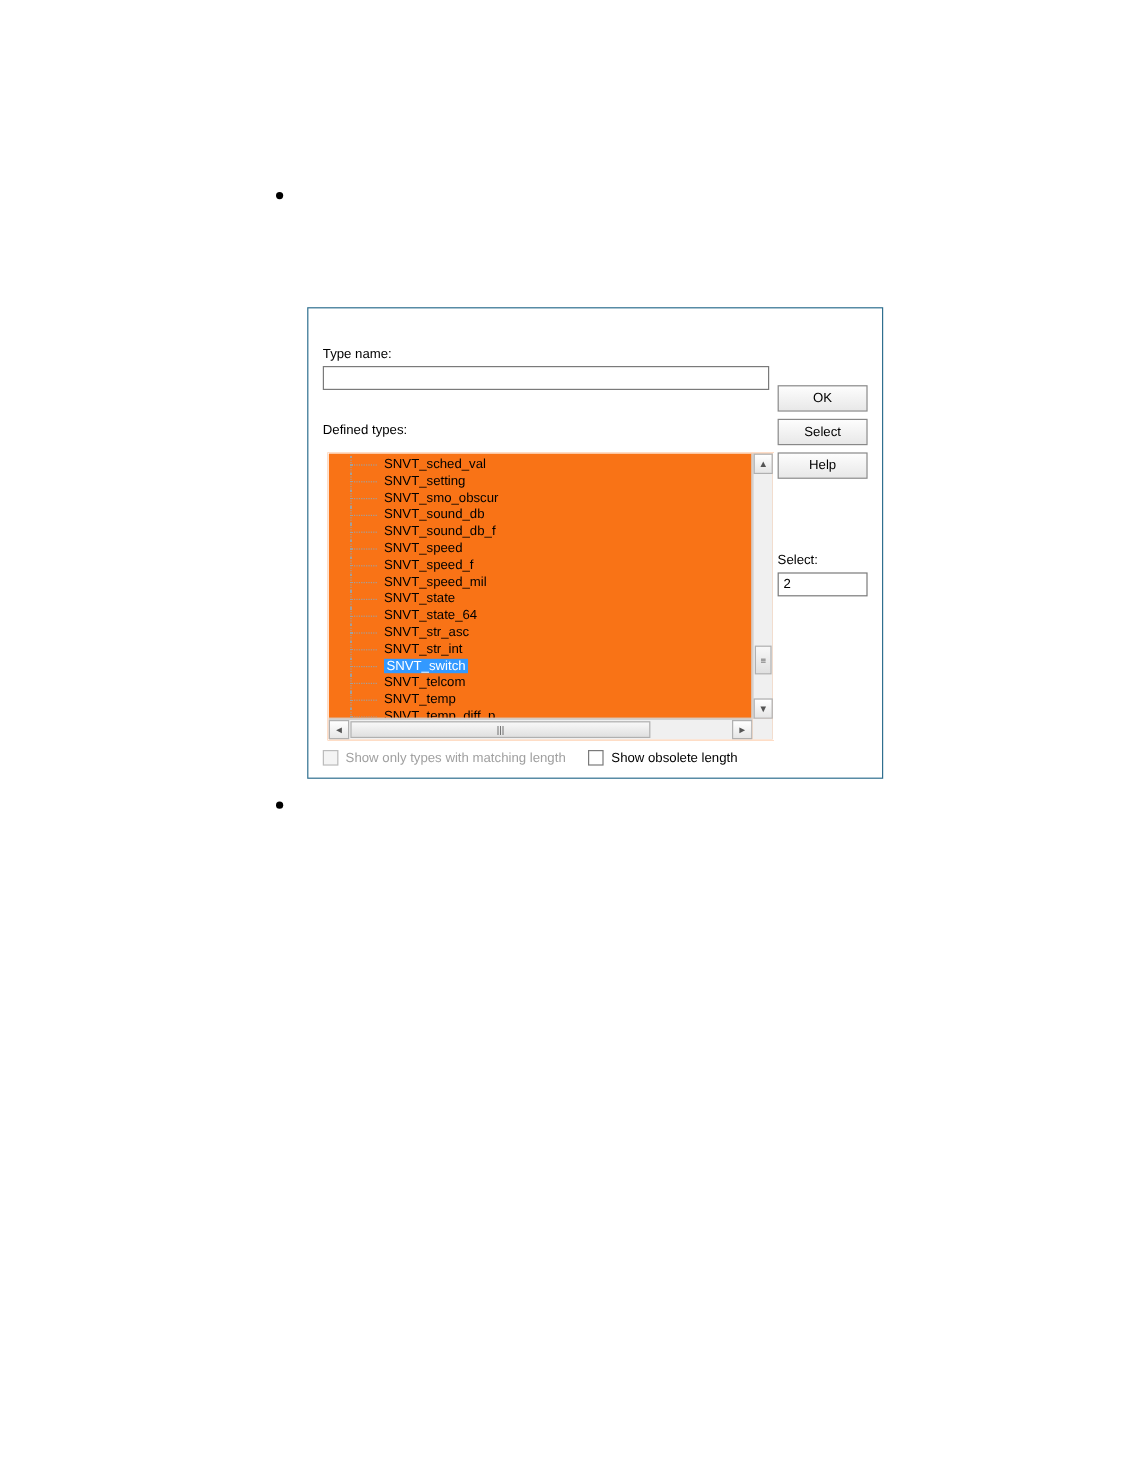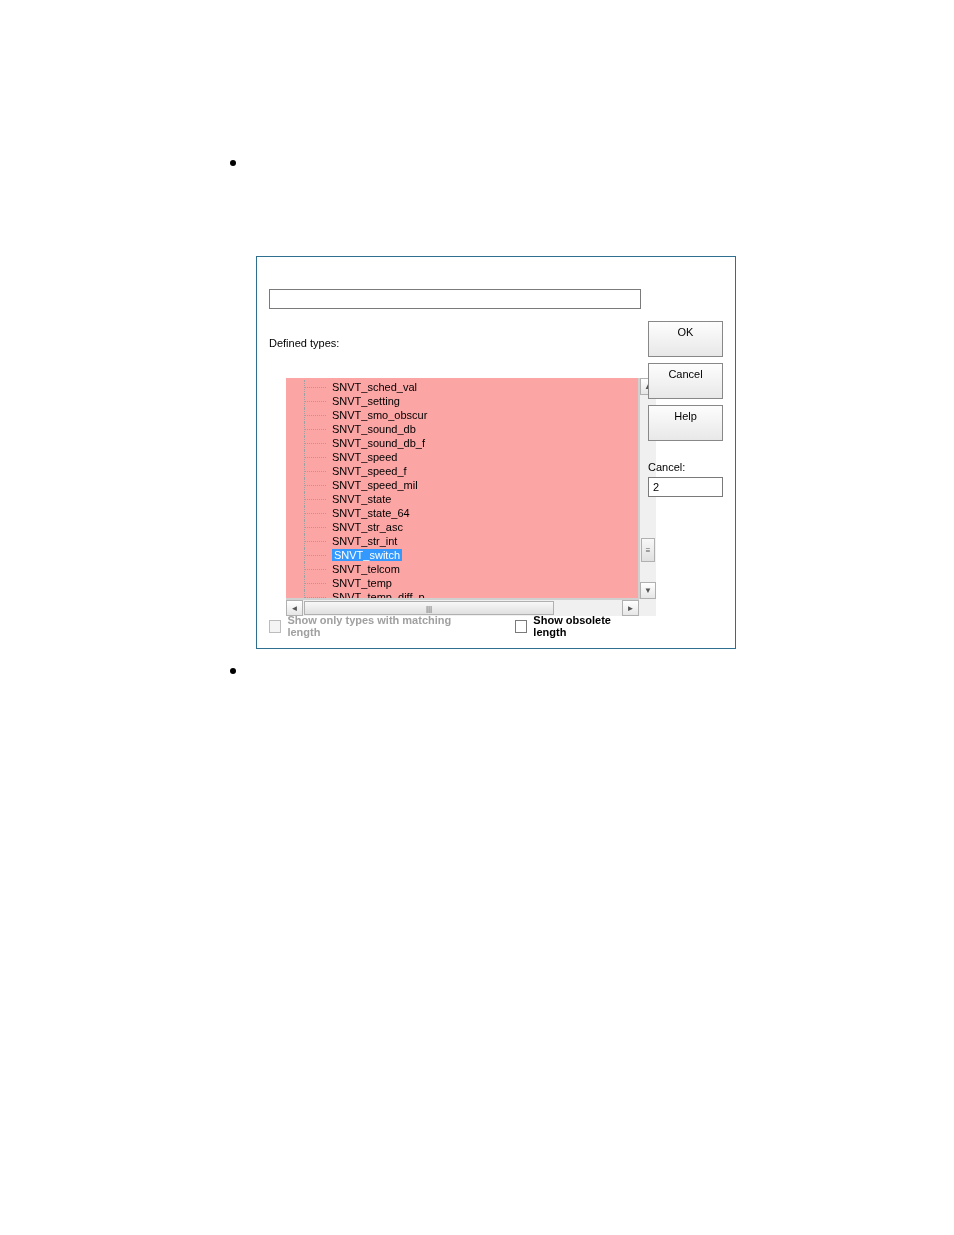--- a/index.html
+++ b/index.html
@@ -51,26 +51,26 @@
     width: 372px;
     height: 20px;
     border: 1px solid #7a7a7a;
     background: #fff;
     padding: 2px 4px;
     font-size: 11px;
   }
   .defined-label { margin-top: 28px; }
   .listwrap {
     position: absolute;
-    left: 28px;
+    left: 16px;
     top: 98px;
     width: 372px;
     height: 240px;
     border: 1px solid #fff;
-    background: #fca5a5;
+    background: #f97316;
   }
   .listinner {
     position: absolute;
     left: 0; top: 0; right: 17px; bottom: 17px;
     overflow: hidden;
     border-right: 1px solid #d0d0d0;
     border-bottom: 1px solid #d0d0d0;
   }
   .tree {
     padding: 2px 0 0 18px;
@@ -155,21 +155,21 @@
   }
   .sidebtns {
     position: absolute;
     right: 12px;
     top: 42px;
     width: 75px;
   }
   .btn {
     display: block;
     width: 75px;
-    height: 36px;
+    height: 22px;
     margin-bottom: 6px;
     background: linear-gradient(#fdfdfd,#e8e8e8);
     border: 1px solid #888;
     font-size: 11px;
     text-align: center;
     line-height: 20px;
     cursor: pointer;
     color: #000;
   }
   .btn.help { }
@@ -191,23 +191,22 @@
     font-size: 11px;
     background: #fff;
   }
   .chkrow {
     position: absolute;
     left: 12px;
     bottom: 10px;
     width: 372px;
     display: flex;
     align-items: center;
-    gap: 38px;
-    font-size: 11px;
-    font-weight: bold;
+    gap: 19px;
+    font-size: 11px;
   }
   .chk {
     display: inline-flex;
     align-items: center;
     gap: 6px;
   }
   .chkbox {
     width: 13px;
     height: 13px;
     border: 1px solid #7a7a7a;
@@ -219,20 +218,21 @@
 </style>
 </head>
 <body>
 
 <div class="bullet bullet1"></div>
 <div class="bullet bullet2"></div>
 
 <div class="dialog">
   <div class="content">
 
+    <div class="label">Type name:</div>
     <input class="typename-input" value="" style="">
 
     <div class="label defined-label">Defined types:</div>
 
     <div class="listwrap">
       <div class="listinner">
         <div class="tree" id="tree">
             <div class="tree-item"><span class="lbl">SNVT_sched_val</span></div>
             <div class="tree-item"><span class="lbl">SNVT_setting</span></div>
             <div class="tree-item"><span class="lbl">SNVT_smo_obscur</span></div>
@@ -259,25 +259,25 @@
       <div class="hscroll">
         <div class="sbtn left">◄</div>
         <div class="sbtn hthumb">|||</div>
         <div class="sbtn right">►</div>
       </div>
       <div class="corner"></div>
     </div>
 
     <div class="sidebtns">
       <div class="btn">OK</div>
-      <div class="btn">Cancel</div>
+      <div class="btn">Select</div>
       <div class="btn help">Help</div>
     </div>
 
-    <div class="lenlabel">Cancel:</div>
+    <div class="lenlabel">Select:</div>
     <input class="leninput" value="2" style="">
 
     <div class="chkrow">
       <label class="chk disabled">
         <span class="chkbox"></span>
         <span>Show only types with matching length</span>
       </label>
       <label class="chk">
         <span class="chkbox"></span>
         <span>Show obsolete length</span>

